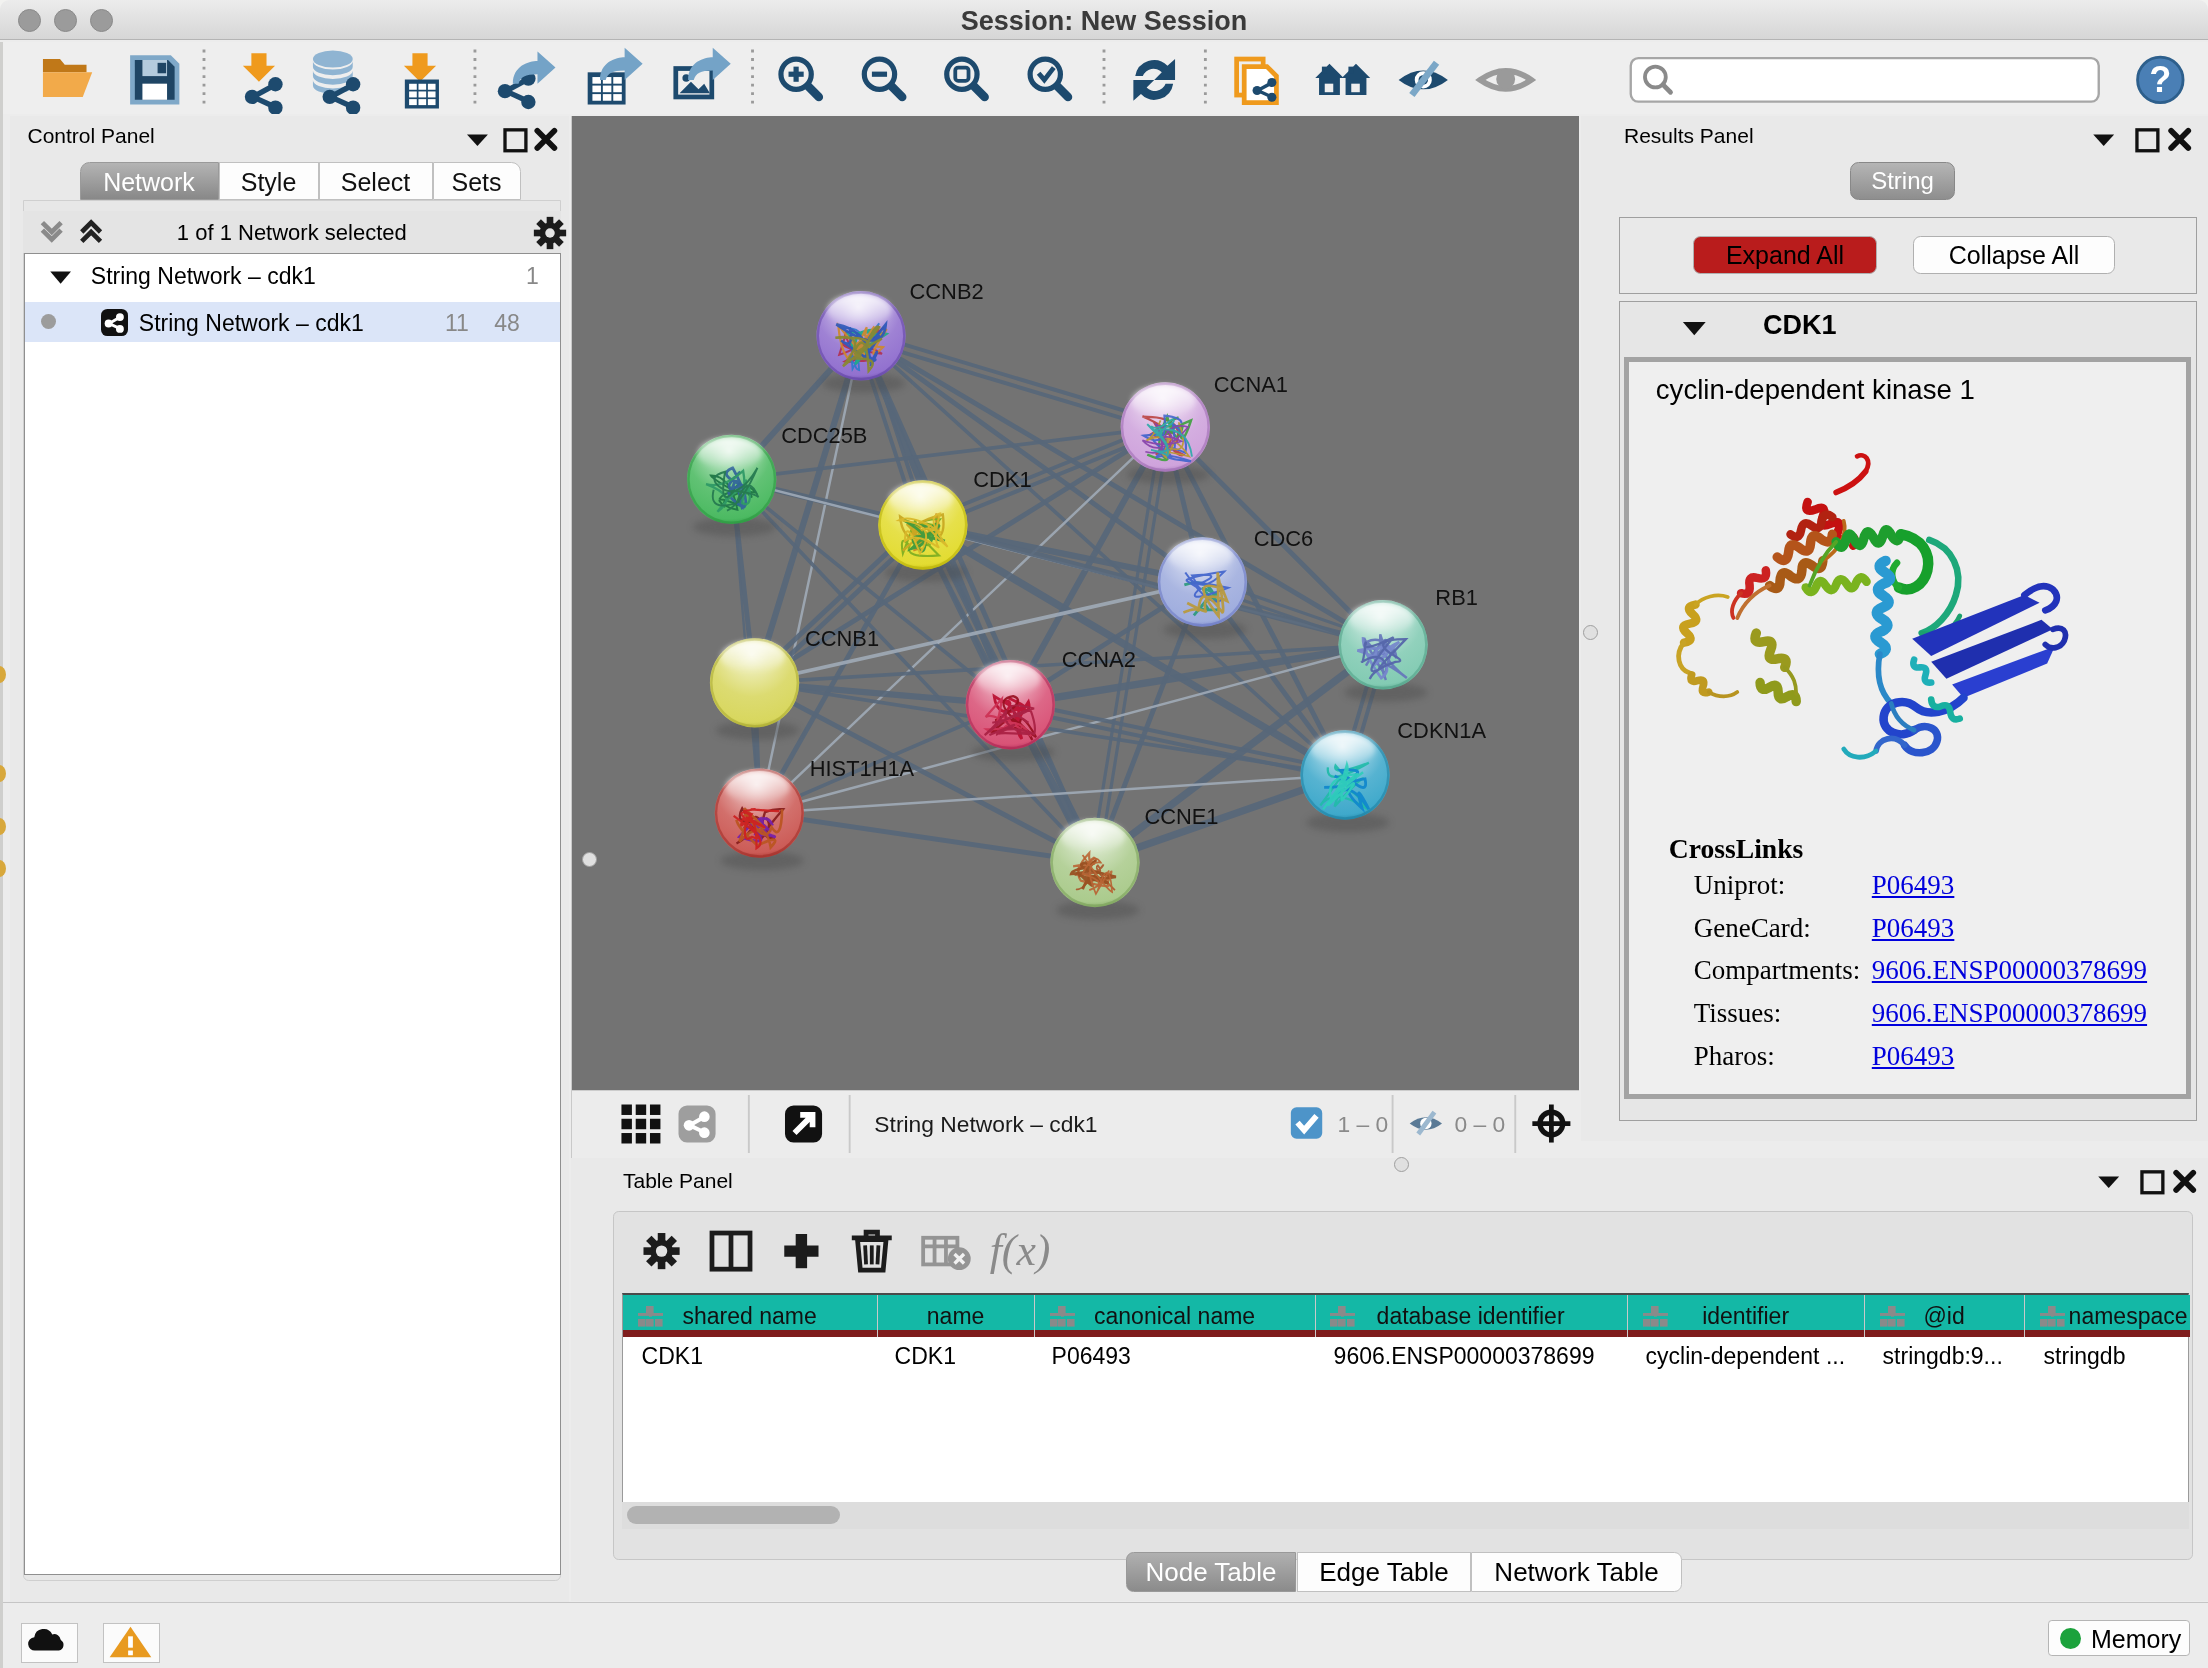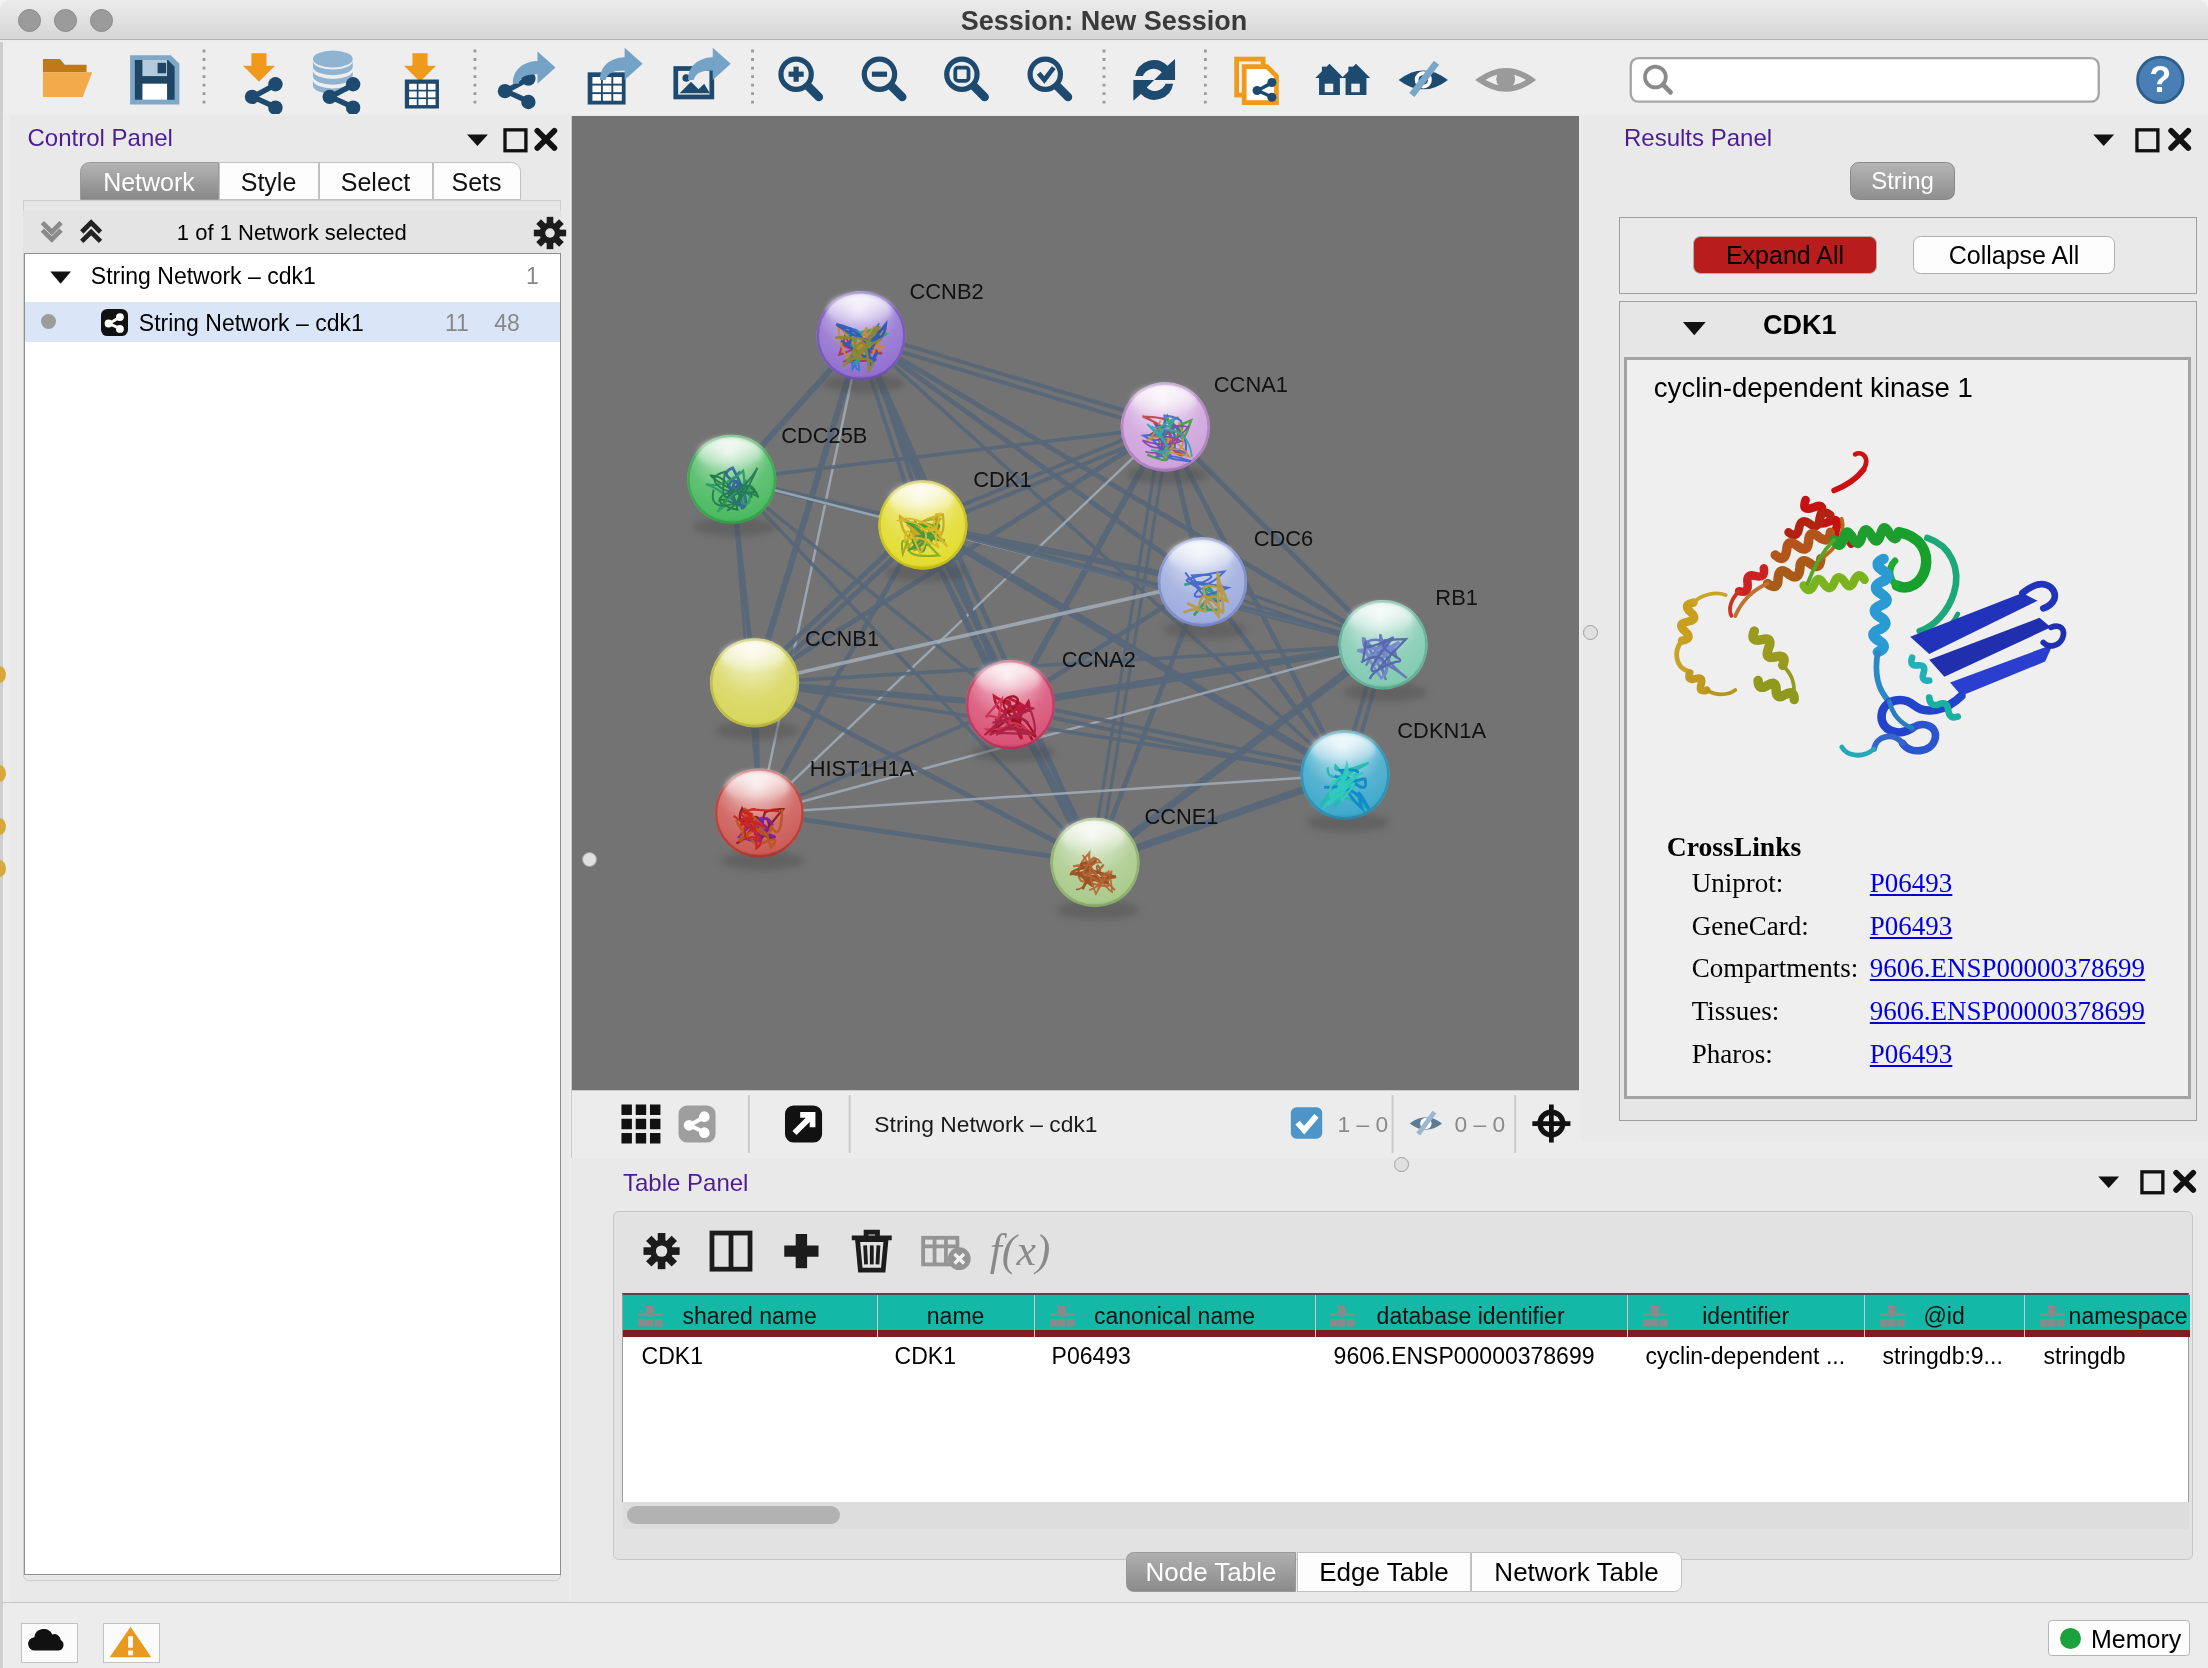--- a/index.html
+++ b/index.html
@@ -16,21 +16,21 @@
 .tlight { position:absolute; top:8.6px; width:23px; height:23px; border-radius:50%;
   background:#9b9b9b; border:1px solid #8a8a8a; }
 #wtitle { position:absolute; top:5.7px; left:0; width:100%; text-align:center;
   font-size:27px; font-weight:bold; color:#3a3a3a; }
 
 
 #toolbar { position:absolute; left:0; top:42px; width:2208px; height:72px; background:#eeeeee; }
 
 
 #cpanel { position:absolute; left:9.5px; top:116px; width:559px; height:1486px; background:#e9e9e9; }
-.ptitle { font-size:24px; color:#4c1d95; }
+.ptitle { font-size:21px; color:#000000; }
 .tab { position:absolute; top:0; height:38px; text-align:center; font-size:25px;
   background:#fdfdfd; border:1px solid #c0c0c0; color:#111; line-height:38px; }
 .tabsel { background:linear-gradient(#b4b4b4,#888888); color:#fff; border-color:#9a9a9a; }
 
 #cp-head { position:absolute; left:13.3px; top:95px; width:538px; height:42px; background:#e4e4e4; }
 #cp-tree { position:absolute; left:14.3px; top:137px; width:537px; height:1322px;
   background:#ffffff; border:1.9px solid #8f8f8f; }
 .trow { position:absolute; left:0; width:100%; height:38px; font-size:23px; }
 
 
@@ -657,21 +657,21 @@
     </svg>
     <div style="position:absolute;left:269px;top:46px;width:105px;height:38px;background:linear-gradient(#b5b5b5,#8e8e8e);border:1px solid #888;border-radius:8.6px;color:#fff;text-align:center;font-size:24px;line-height:36px;">String</div>
     <div style="position:absolute;left:38px;top:101px;width:578px;height:77px;border:1.9px solid #9f9f9f;background:#e9e9e9;"></div>
     <div style="position:absolute;left:112px;top:120px;width:184px;height:38px;background:#b91c1c;border:1px solid #b0b0b0;border-radius:7.6px;text-align:center;font-size:25px;line-height:36px;">Expand All</div>
     <div style="position:absolute;left:332px;top:120px;width:202px;height:38px;background:#fdfdfd;border:1px solid #b0b0b0;border-radius:7.6px;text-align:center;font-size:25px;line-height:36px;">Collapse All</div>
     <div style="position:absolute;left:38px;top:185px;width:578px;height:820px;border:1.9px solid #9f9f9f;background:#e6e6e6;">
       <svg class="abs" style="left:61px;top:17px;" width="28.5" height="21" viewBox="0 0 30 22">
           <path d="M 2 3 L 26 3 L 14 17 Z" fill="#111"></path>
         </svg>
       <div style="position:absolute;left:143px;top:7.6px;font-size:27px;font-weight:bold;">CDK1</div>
-      <div style="position:absolute;left:3.8px;top:55px;width:567px;height:742px;background:#efefef;border:3px solid #a3a3a3;">
+      <div style="position:absolute;left:3.8px;top:55px;width:567px;height:742px;background:#efefef;border:5px solid #a3a3a3;">
         <div style="position:absolute;left:27px;top:12.4px;font-size:27.6px;">cyclin-dependent kinase 1</div>
         <svg class="abs" style="left:17px;top:81px;" width="424" height="327" viewBox="0 0 446 344" id="ribbon">
 <path d="M 231 30 C 238 18 230 10 222 14" fill="none" stroke="#cc1111" stroke-width="5" stroke-linecap="round" stroke-linejoin="round" opacity="1.0"></path>
 <path d="M 231 30 C 222 42 210 48 200 52" fill="none" stroke="#cc1111" stroke-width="6" stroke-linecap="round" stroke-linejoin="round" opacity="1.0"></path>
 <path d="M 170 62 Q 165 75 178 70 Q 191 64 186 77 Q 181 91 194 85 Q 207 79 202 93 Q 197 106 210 100 Q 223 95 218 108" fill="none" stroke="#c41111" stroke-width="9" stroke-linecap="round" stroke-linejoin="round" opacity="1.0"></path>
 <path d="M 152 96 Q 161 103 163 92 Q 165 80 174 87 Q 183 94 185 82 Q 187 71 196 78" fill="none" stroke="#b22211" stroke-width="9" stroke-linecap="round" stroke-linejoin="round" opacity="1.0"></path>
 <path d="M 138 120 Q 148 129 150 115 Q 151 102 161 110 Q 172 119 173 106 Q 174 92 184 101 Q 195 109 196 96" fill="none" stroke="#b4541a" stroke-width="10" stroke-linecap="round" stroke-linejoin="round" opacity="1.0"></path>
 <path d="M 130 150 Q 141 158 141 145 Q 142 131 152 140 Q 163 148 164 134 Q 164 121 175 129 Q 185 137 186 124" fill="none" stroke="#a85a16" stroke-width="10" stroke-linecap="round" stroke-linejoin="round" opacity="1.0"></path>
 <path d="M 186 124 C 204 112 212 96 208 82" fill="none" stroke="#bb6a1a" stroke-width="4" stroke-linecap="round" stroke-linejoin="round" opacity="1.0"></path>
 <path d="M 100 158 Q 110 161 109 150 Q 107 139 117 142 Q 128 145 126 134" fill="none" stroke="#cc2222" stroke-width="9" stroke-linecap="round" stroke-linejoin="round" opacity="1.0"></path>

